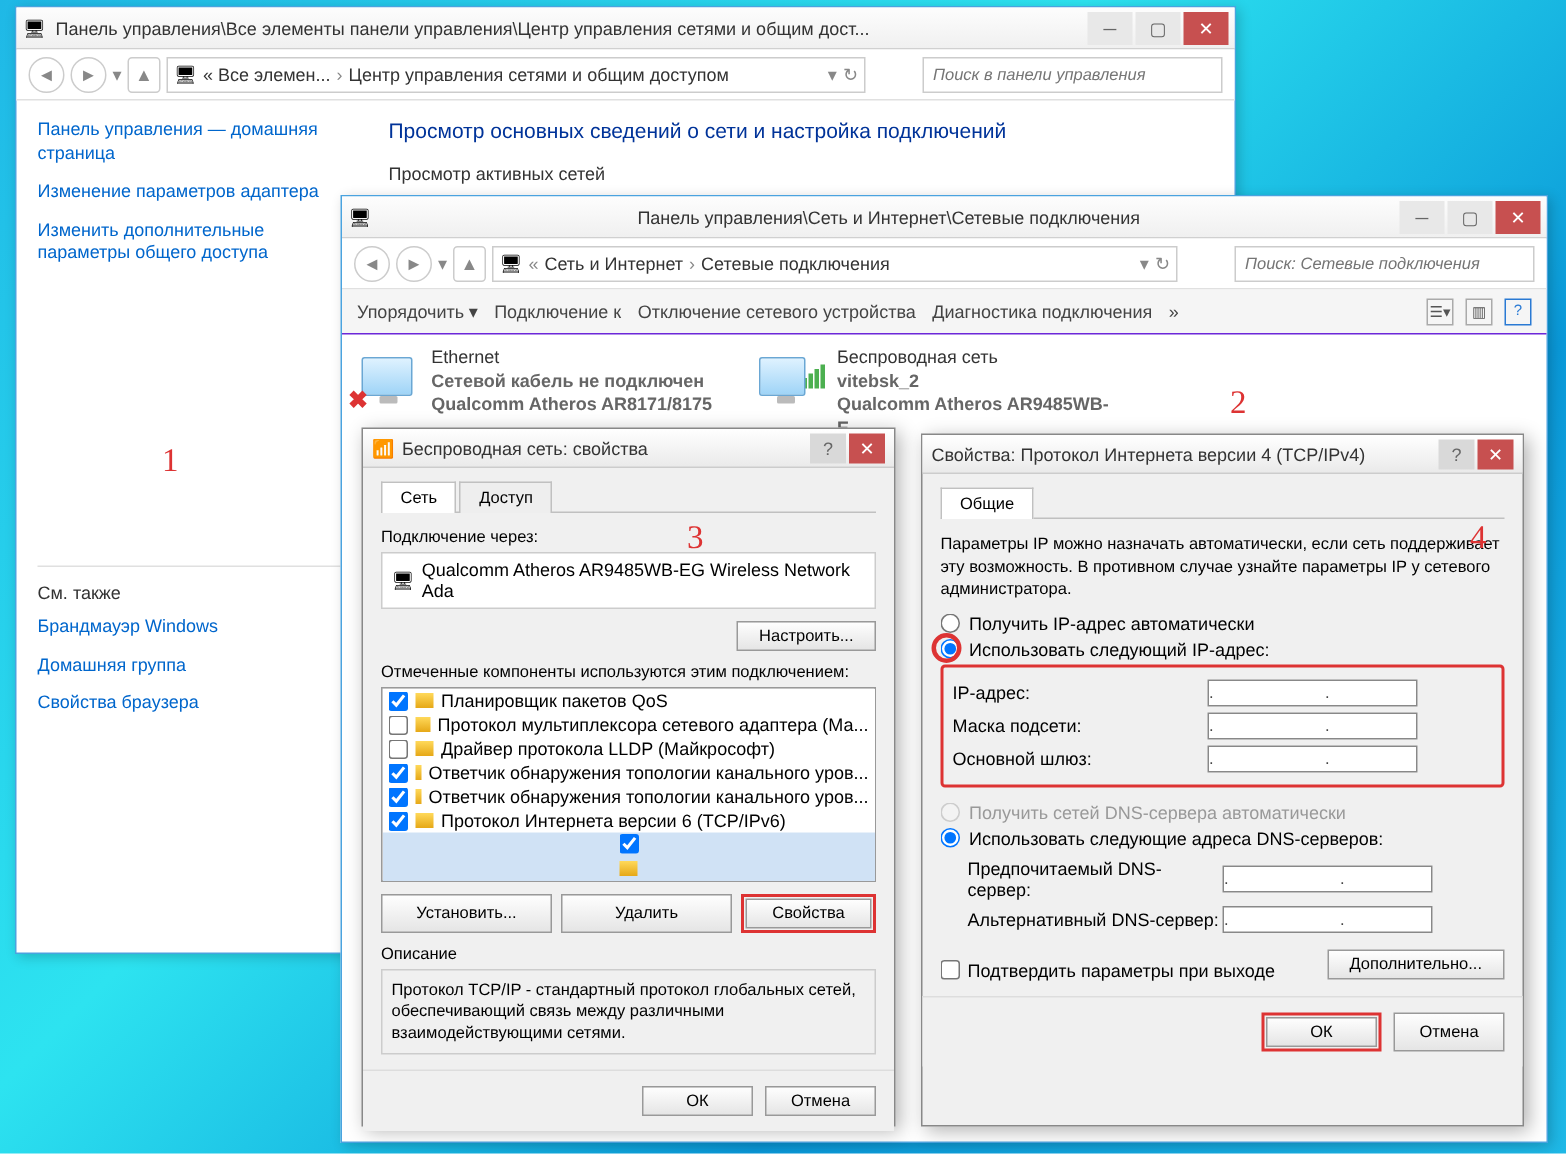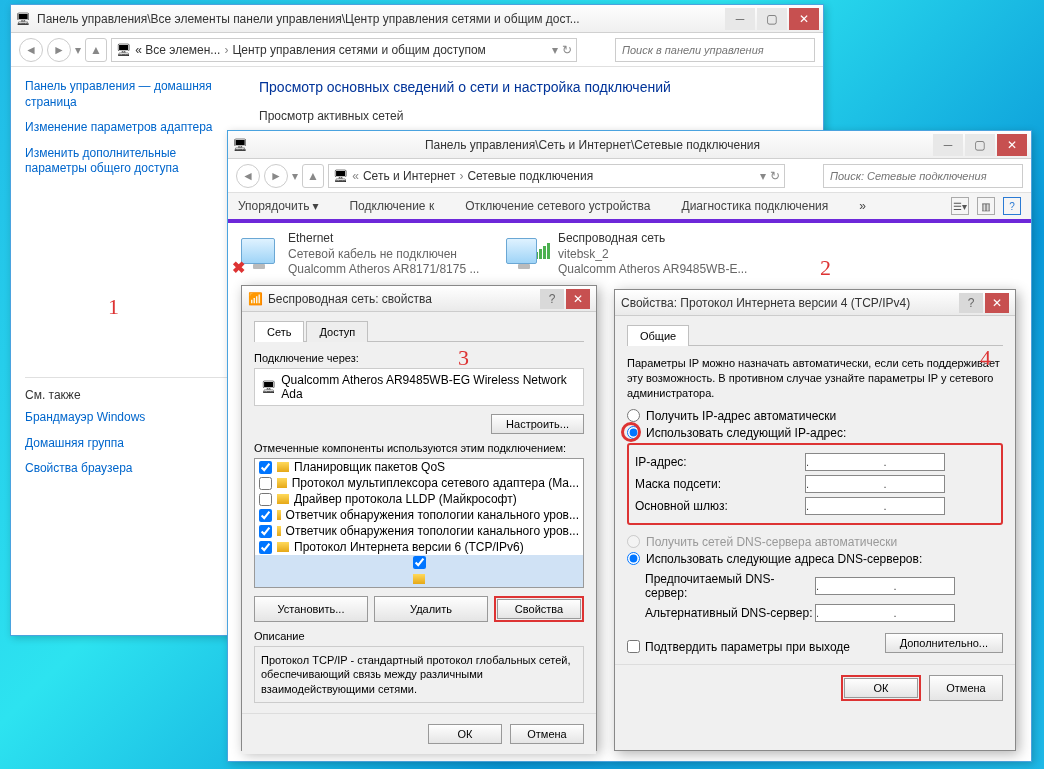--- a/index.html
+++ b/index.html
@@ -22,31 +22,31 @@
 .cp-body { display: flex; height: calc(100% - 62px); }
 .sidebar { width: 230px; padding: 12px 14px; }
 .sidebar a { display: block; color: #0066cc; text-decoration: none; margin-bottom: 10px; line-height:1.3; cursor:pointer; }
 .sidebar .sep { border-top:1px solid #e0e0e0; margin:200px 0 10px; }
 .sidebar .heading { color:#333; margin-bottom:8px; }
 .main { flex: 1; padding: 12px 18px; }
 .main h1 { color: #003399; font-size: 14px; font-weight: normal; margin-bottom: 14px; }
 .main .sub { color:#333; font-size:12px; }
 
 
-.toolbar { height: 30px; background: #f5f5f5; border-bottom: 4px solid #6d28d9; display: flex; align-items: center; padding: 0 10px; gap: 31px; font-size: 12px; }
+.toolbar { height: 30px; background: #f5f5f5; border-bottom: 1px solid #6d28d9; display: flex; align-items: center; padding: 0 10px; gap: 11px; font-size: 12px; }
 .toolbar .titem { color: #444; display:flex; align-items:center; gap:3px; cursor:pointer;}
 .toolbar .rightset { margin-left:auto; display:flex; gap:8px; align-items:center;}
 .tbicon{width:18px;height:18px;border:1px solid #aaa;display:inline-flex;align-items:center;justify-content:center;font-size:10px;color:#555;}
 
 .conn-area { display: flex; padding: 8px; gap: 20px; }
 .conn-item { display: flex; gap: 8px; width: 250px; }
 .conn-icon { width: 44px; height: 40px; display:flex;align-items:center;justify-content:center; }
 .conn-text { font-size: 11px; line-height: 1.3; }
 .conn-text .name { color: #333; }
-.conn-text .sub { color: #666; }
+.conn-text .sub { color: #666; font-weight: bold; }
 
 
 .dialog { position: absolute; background: #f0f0f0; border: 1px solid #888; box-shadow: 3px 3px 12px rgba(0,0,0,0.3); }
 .dialog .dlg-title { height: 26px; background: linear-gradient(#fff,#eaeaea); display: flex; align-items: center; padding: 0 6px; border-bottom:1px solid #ccc; }
 .dialog .dlg-title .t { flex: 1; font-size: 12px; color:#333; }
 .dlg-body { padding: 8px 12px 10px; }
 .tabs { display: flex; border-bottom: 1px solid #c0c0c0; margin-bottom: 10px; }
 .tab { padding: 4px 12px; border: 1px solid #c0c0c0; border-bottom: none; background: #fff; margin-right: 2px; font-size:11px; position:relative; top:1px;}
 .tab.inactive { background: #eee; }
 .field-label { font-size: 11px; margin-bottom: 4px; }

